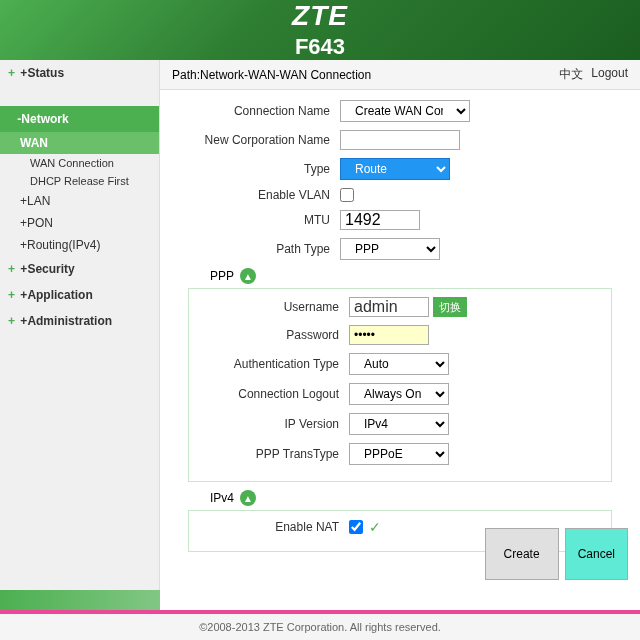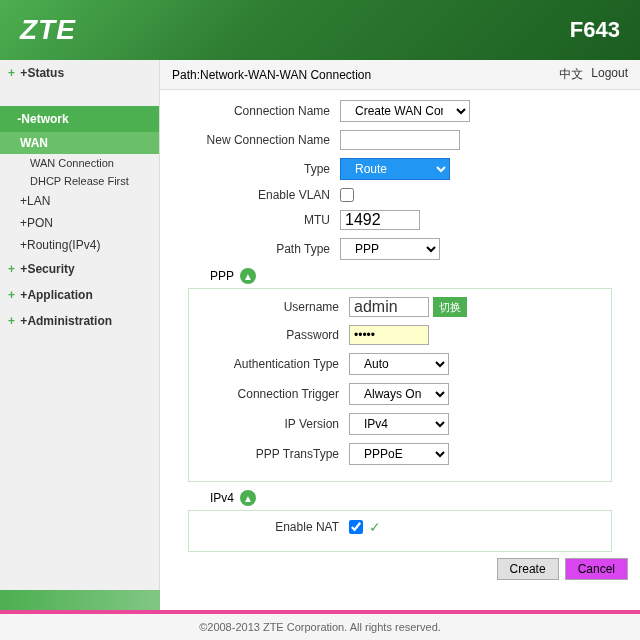--- a/index.html
+++ b/index.html
@@ -1,19 +1,19 @@
 <!DOCTYPE html>
 <html><head>
   <meta charset="utf-8">
   <style>
     * { margin: 0; padding: 0; box-sizing: border-box; }
     body { width: 640px; height: 640px; font-family: Arial, sans-serif; font-size: 12px; background: #fff; overflow: hidden; }
 
     
-    .header { background: linear-gradient(135deg, #4caf50 0%, #2e7d32 40%, #1b5e20 100%); height: 60px; display: flex; align-items: center; justify-content: space-between; padding: 0 20px; }
+    .header { background: linear-gradient(135deg, #4caf50 0%, #2e7d32 40%, #1b5e20 100%); height: 60px; display: flex; align-items: center; justify-content: space-between; padding: 0 20px; flex-direction: column; }
     .header-logo { color: white; font-size: 28px; font-weight: bold; font-style: italic; letter-spacing: 1px; }
     .header-model { color: white; font-size: 22px; font-weight: bold; }
 
     
     .main-layout { display: flex; height: 540px; }
 
     
     .sidebar { width: 160px; background: #f0f0f0; border-right: 1px solid #ddd; flex-shrink: 0; }
     .sidebar-item { padding: 5px 12px; cursor: pointer; color: #333; font-size: 12px; }
     .sidebar-item.active { background: #4caf50; color: white; font-weight: bold; margin-top: 20px; }
@@ -40,22 +40,22 @@
     select.blue-select { background: #2196F3; color: white; border: 1px solid #1976D2; }
     .collapse-icon { width: 16px; height: 16px; background: #4caf50; border-radius: 50%; display: flex; align-items: center; justify-content: center; color: white; font-size: 10px; cursor: pointer; flex-shrink: 0; }
 
     .section-box { border: 1px solid #c8e6c9; margin: 4px 8px; padding: 8px 0; background: #fff; }
 
     .switch-btn { background: #4caf50; color: white; border: none; padding: 2px 6px; font-size: 11px; cursor: pointer; height: 20px; }
 
     .username-field { background: #ffffcc; border: 1px solid #aaa; height: 20px; padding: 2px 4px; font-size: 12px; width: 80px; color: #333; }
 
     .bottom-bar { position: absolute; bottom: 30px; right: 0; padding: 6px 12px; display: flex; gap: 6px; justify-content: flex-end; width: calc(640px - 160px); }
-    .btn-create { background: #e0e0e0; border: 1px solid #aaa; padding: 3px 12px; cursor: pointer; font-size: 12px; }
-    .btn-cancel { background: #d946ef; border: 1px solid #aaa; padding: 3px 12px; cursor: pointer; font-size: 12px; }
+    .btn-create { background: #e0e0e0; border: 1px solid #aaa; padding: 3px 18px; cursor: pointer; font-size: 12px; }
+    .btn-cancel { background: #5eead4; border: 1px solid #aaa; padding: 18px 12px; cursor: pointer; font-size: 12px; }
 
     
     .sidebar-decoration { position: absolute; bottom: 30px; left: 0; width: 160px; height: 20px; background: linear-gradient(to right, #4caf50, #81c784); }
 
     .footer { position: absolute; bottom: 0; width: 640px; height: 30px; background: #f5f5f5; border-top: 4px solid #ec4899; display: flex; align-items: center; justify-content: center; font-size: 11px; color: #666; }
 
     .content-body { position: relative; padding-bottom: 50px; }
 
     .enable-nat-row { display: flex; align-items: center; }
     .checkmark { color: #4caf50; font-size: 14px; margin-left: 2px; }
@@ -122,21 +122,21 @@
         <div class="form-row">
           <span class="form-label">Connection Name</span>
           <div class="form-control">
             <select style="width:130px;">
               <option>Create WAN Conn</option>
             </select>
           </div>
         </div>
 
         <div class="form-row">
-          <span class="form-label">New Connection Name</span>
+          <span class="form-label">New Corporation Name</span>
           <div class="form-control">
             <input type="text" style="width: 120px;">
           </div>
         </div>
 
         <div class="form-row">
           <span class="form-label">Type</span>
           <div class="form-control">
             <select class="blue-select" style="width:110px;">
               <option>Route</option>
@@ -192,21 +192,21 @@
           <div class="form-row">
             <span class="form-label">Authentication Type</span>
             <div class="form-control">
               <select style="width:100px;">
                 <option>Auto</option>
               </select>
             </div>
           </div>
 
           <div class="form-row">
-            <span class="form-label">Connection Trigger</span>
+            <span class="form-label">Connection Logout</span>
             <div class="form-control">
               <select style="width:100px;">
                 <option>Always On</option>
               </select>
             </div>
           </div>
 
           <div class="form-row">
             <span class="form-label">IP Version</span>
             <div class="form-control">

